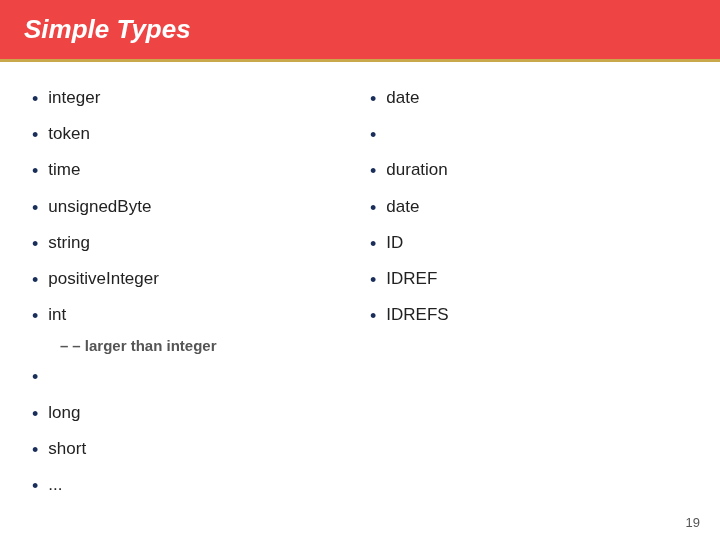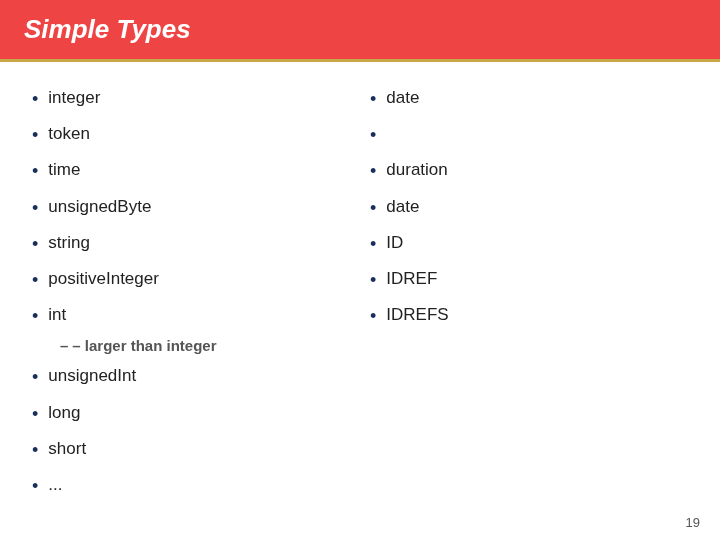--- a/index.html
+++ b/index.html
@@ -139,21 +139,20 @@
             <span>int</span>
           </li>
         </ul>
       <div class="note-text">
         <span class="dash">–</span><span>– larger than integer</span>
       </div>
       <ul class="bullet-list" id="extra-list">
 
       <li>
             <span class="bullet">•</span>
-            <span>unsignedInt</span>
           </li>
           <li>
             <span class="bullet">•</span>
             <span>long</span>
           </li>
           <li>
             <span class="bullet">•</span>
             <span>short</span>
           </li>
           <li>

